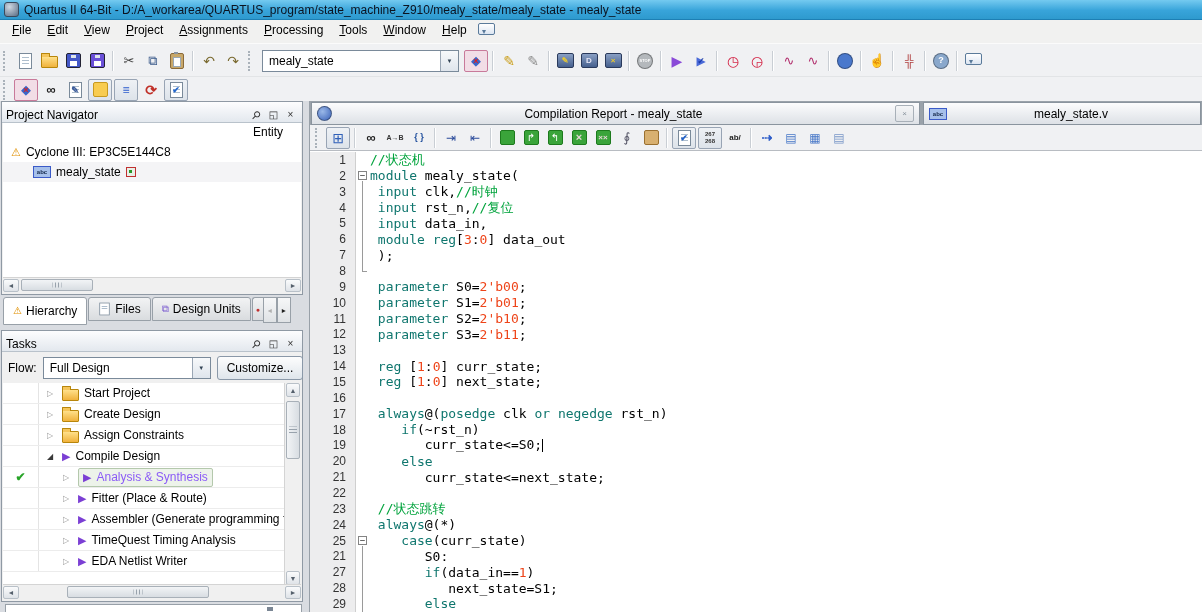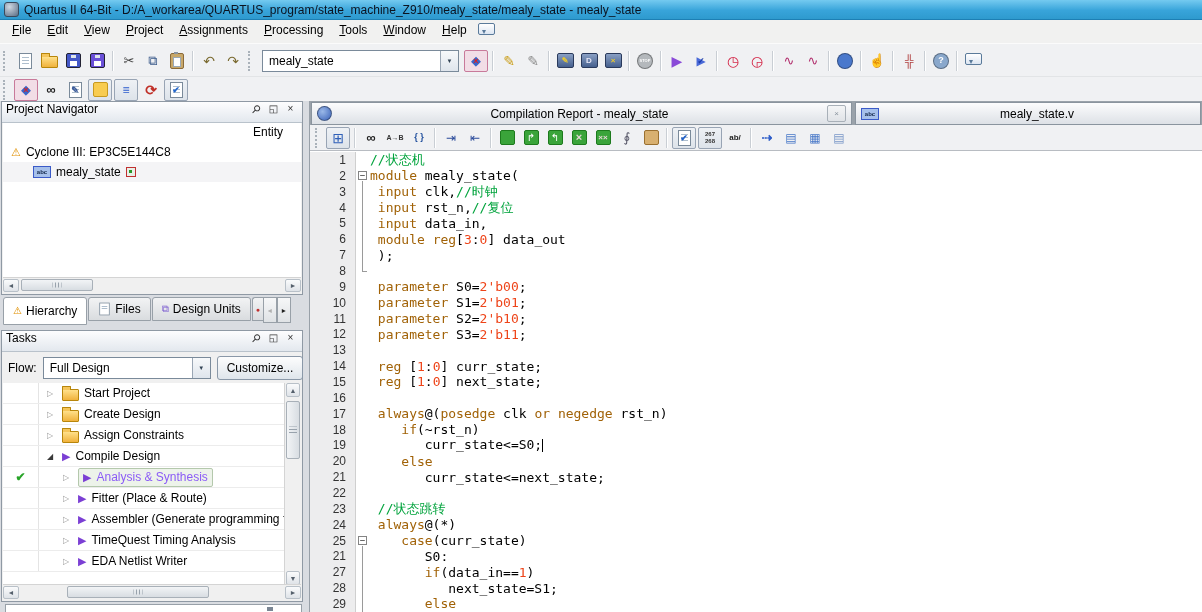--- a/index.html
+++ b/index.html
@@ -43,21 +43,21 @@
   .ic-bubble{width:15px;height:10px;background:linear-gradient(#fff,#dce6f2);border:1px solid #5a7a9a;border-radius:2px;position:relative;display:inline-block;margin-top:-3px}
   .ic-bubble::after{content:"";position:absolute;left:3px;bottom:-4px;border:4px solid transparent;border-top-color:#5a7a9a;border-left-width:2px;border-right-width:2px}
   .ic-stack{display:inline-flex;flex-direction:column;align-items:center;font-size:6px;line-height:7px;color:#333;font-weight:bold}
   .ic-abc{width:16px;height:10px;background:#a6c0ea;border:1px solid #3a5ac8;display:inline-flex;align-items:center;justify-content:center;font-size:6px;font-weight:bold;color:#14284a;flex:none}
   .ic-warn{font-size:11px;color:#e09000;line-height:1;flex:none}
   .inst{width:8px;height:8px;border:1px solid #c03030;background:#e8f0e8;position:relative;flex:none}
   .inst::after{content:"";position:absolute;left:2px;top:2px;width:3px;height:3px;background:#2a9a2a}
   
   .workspace{position:absolute;top:101px;left:0;right:0;bottom:0;background:#d9dce1}
   .panel{position:absolute;background:#f0f0f0;border:1px solid #8f99a4;box-sizing:border-box}
-  .phead{height:20px;background:linear-gradient(#fdfdfe,#e3e8ee);border-bottom:1px solid #b9c2cb;display:flex;align-items:flex-start;padding:0 4px}
+  .phead{height:20px;background:linear-gradient(#fdfdfe,#e3e8ee);border-bottom:1px solid #b9c2cb;display:flex;align-items:flex-end;padding:0 4px}
   .phead .ptitle{flex:1;font-size:12px}
   .pbtn{width:15px;height:14px;display:inline-flex;align-items:center;justify-content:center;font-size:10px;color:#333;margin-left:2px;line-height:1}
   .pin{transform:rotate(45deg);font-size:11px}
   #pn{left:1px;top:0;width:302px;height:194px}
   .pn-body{position:absolute;left:1px;right:1px;top:21px;bottom:16px;background:#fff;overflow:hidden}
   .ent-h{height:19px;text-align:right;padding-right:18px;line-height:19px}
   .pn-row{height:20px;display:flex;align-items:center;gap:5px;white-space:nowrap}
   .pn-row.shade{background:#f4f4f6}
   
   .hscroll{position:absolute;left:1px;right:1px;bottom:1px;height:15px;background:#f0f0f0;border-top:1px solid #d4d4d4;display:flex;align-items:center}
@@ -94,34 +94,34 @@
   .selbox{display:flex;align-items:center;gap:5px;background:#edf3ea;border:1px solid #b4c8ac;border-radius:2px;padding:0 4px;height:17px}
   .selbox .tlbl{color:#8b5cf6}
   .rowwrap{display:flex;align-items:center;gap:5px;flex:1;min-width:0}
   
   #strip{position:absolute;left:5px;top:503px;width:297px;height:8px;background:#fff;border:1px solid #98a0a8;border-bottom:none;box-sizing:border-box}
   #strip .mark{position:absolute;right:28px;top:2px;width:6px;height:4px;background:#7a8694}
   
   #editor{position:absolute;left:309px;top:0;right:0;bottom:0;background:#fff;border-left:1px solid #98a0a8}
   #doc-tabs{position:absolute;left:0;right:0;top:0;height:24px;background:#9aa2aa;display:flex;gap:3px;padding:1px 1px 0 1px;box-sizing:border-box}
   .dtab{height:23px;background:linear-gradient(#fcfcfd,#dde1e6);border:1px solid #8a949e;display:flex;align-items:center;padding:0 5px;box-sizing:border-box}
-  .dtab1{width:541px;flex:none}
+  .dtab1{width:609px;flex:none}
   .dtab2{flex:1}
   .dtitle{flex:1;text-align:center;font-size:12px;white-space:nowrap;overflow:hidden}
   .dclose{width:17px;height:15px;border:1px solid #a8b0b8;background:linear-gradient(#f4f5f6,#e0e3e7);border-radius:2px;display:flex;align-items:center;justify-content:center;font-size:8px;color:#8a949e;flex:none}
   #ed-toolbar{position:absolute;left:0;right:0;top:24px;height:26px;background:#f0f1f3;border-bottom:1px solid #b8bcc2;display:flex;align-items:center;padding-left:2px;box-sizing:border-box}
   #code-area{position:absolute;left:0;right:0;top:51px;bottom:0;background:#fff;font-family:"DejaVu Sans Mono",monospace;font-size:13px;overflow:hidden}
   .cl{height:15.86px;display:flex;align-items:center}
   .ln{width:46px;flex:none;background:#ededee;border-right:1px solid #cfcfcf;font-size:12px;color:#333;height:100%;display:flex;align-items:center;justify-content:flex-end;padding-right:9px;box-sizing:border-box;font-family:"Liberation Sans",sans-serif}
   .fold{width:14px;flex:none;height:100%;position:relative}
   .fbox{position:absolute;left:2px;top:3px;width:9px;height:9px;border:1px solid #848484;background:#fff;font-size:9px;line-height:7px;text-align:center;color:#333;box-sizing:border-box}
   .fline{position:absolute;left:6px;top:0;bottom:0;width:1px;background:#9a9a9a}
   .fend{position:absolute;left:6px;top:0;height:55%;width:5px;border-left:1px solid #9a9a9a;border-bottom:1px solid #9a9a9a;box-sizing:border-box}
   .codetext{white-space:pre;line-height:1}
-  .kw{color:#a16207}.cm{color:#00a33c}.num{color:#ee4419}.pl{color:#000}
+  .kw{color:#0f766e}.cm{color:#00a33c}.num{color:#ee4419}.pl{color:#000}
   .caret{display:inline-block;width:1px;height:13px;background:#000;vertical-align:text-bottom}
   .flabel{flex:none}
 </style>
 </head>
 <body>
 
 <div id="app">
   <div class="titlebar">
     <span class="app-icon"></span>
     <span class="title-text">Quartus II 64-Bit - D:/A_workarea/QUARTUS_program/state_machine_Z910/mealy_state/mealy_state - mealy_state</span>

